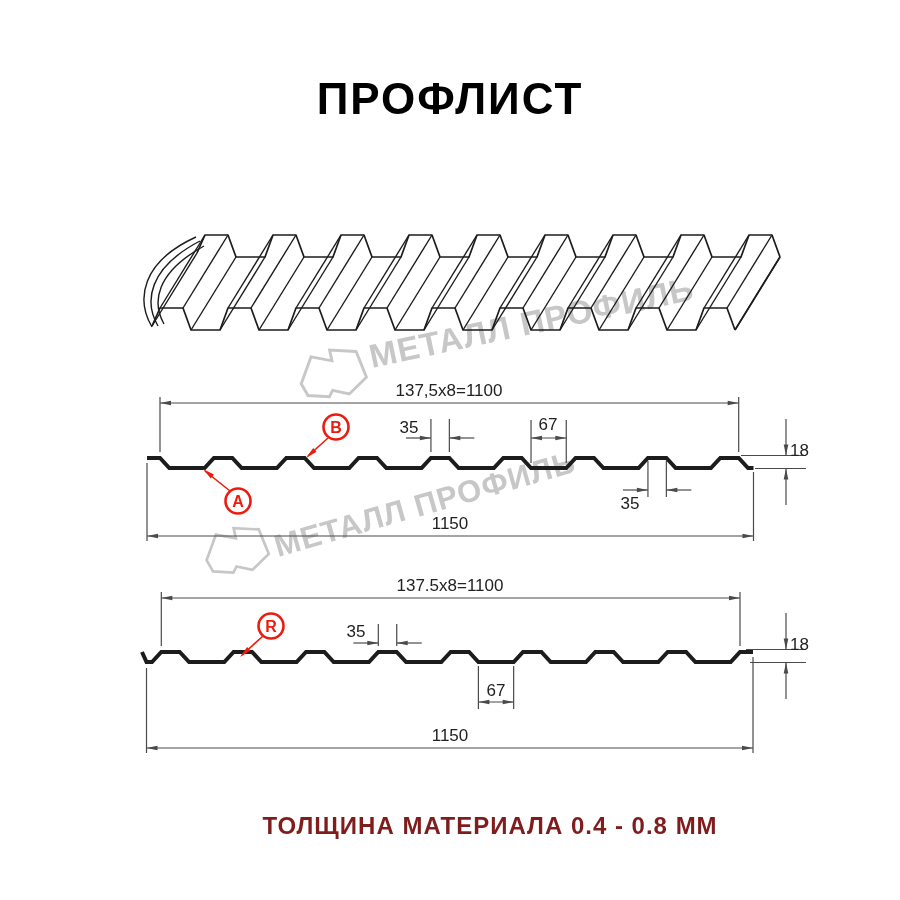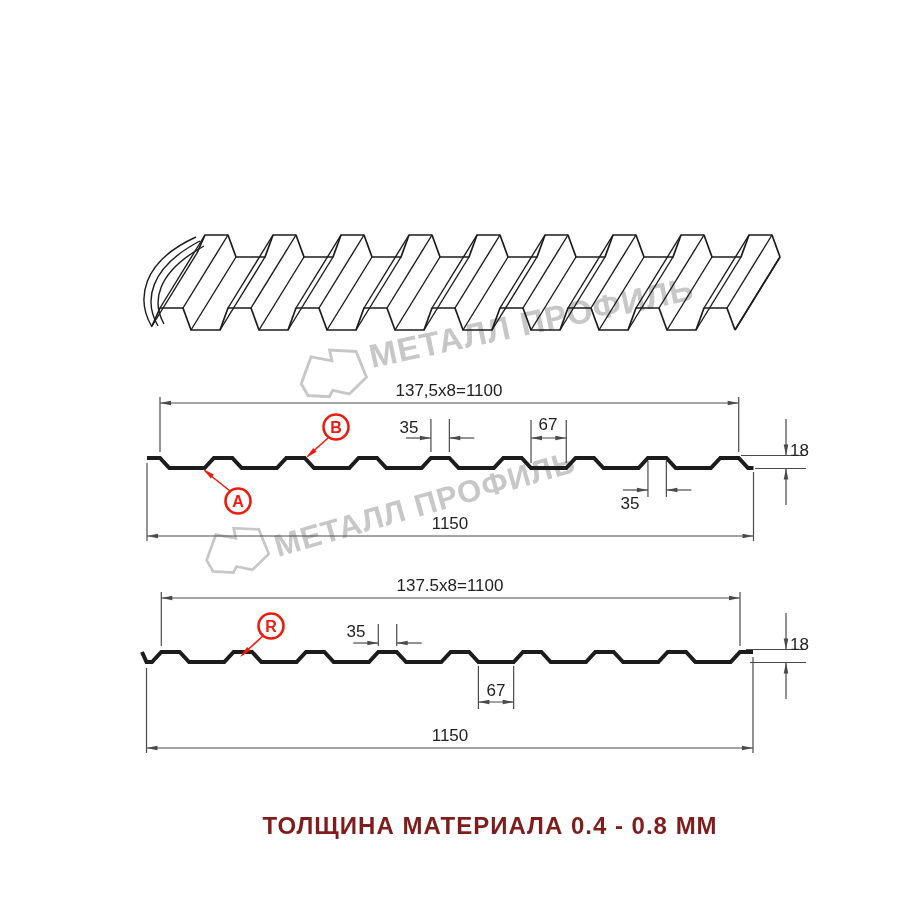--- a/index.html
+++ b/index.html
@@ -15,20 +15,21 @@
   text.dim{font-family:"Liberation Sans",sans-serif;font-size:17px;fill:#222;}
   text.mid{text-anchor:middle;}
   text.wm{font-family:"Liberation Sans",sans-serif;font-weight:700;letter-spacing:1px;}
   text.rl{font-family:"Liberation Sans",sans-serif;font-size:16px;font-weight:700;text-anchor:middle;}
 </style>
 </head>
 <body style="background: rgb(255, 255, 255);">
 
 <div class="page">
 
+  <div class="title">ПРОФЛИСТ</div>
 
   <svg id="dwg" width="900" height="900" viewBox="0 0 900 900">
 
     <g>
       <path d="M 10 42 L 26 12 L 50 20 L 49 7 L 80 13 L 88 45 L 65 62 L 46 55 L 41 62 L 16 57 Z" transform="translate(288,350) rotate(-8) scale(0.84)" fill="none" stroke-width="3.4" class="wm-stroke" stroke="#c7c7c7"></path>
       <text class="wm" font-size="33" transform="translate(372,368) rotate(-12)" fill="#c7c7c7">МЕТАЛЛ ПРОФИЛЬ</text>
     </g>
 
     <g>
       <path d="M 10 42 L 26 12 L 50 20 L 49 7 L 80 13 L 88 45 L 65 62 L 46 55 L 41 62 L 16 57 Z" transform="translate(194,528) rotate(-8) scale(0.8)" fill="none" stroke-width="3.4" class="wm-stroke" stroke="#c7c7c7"></path>

